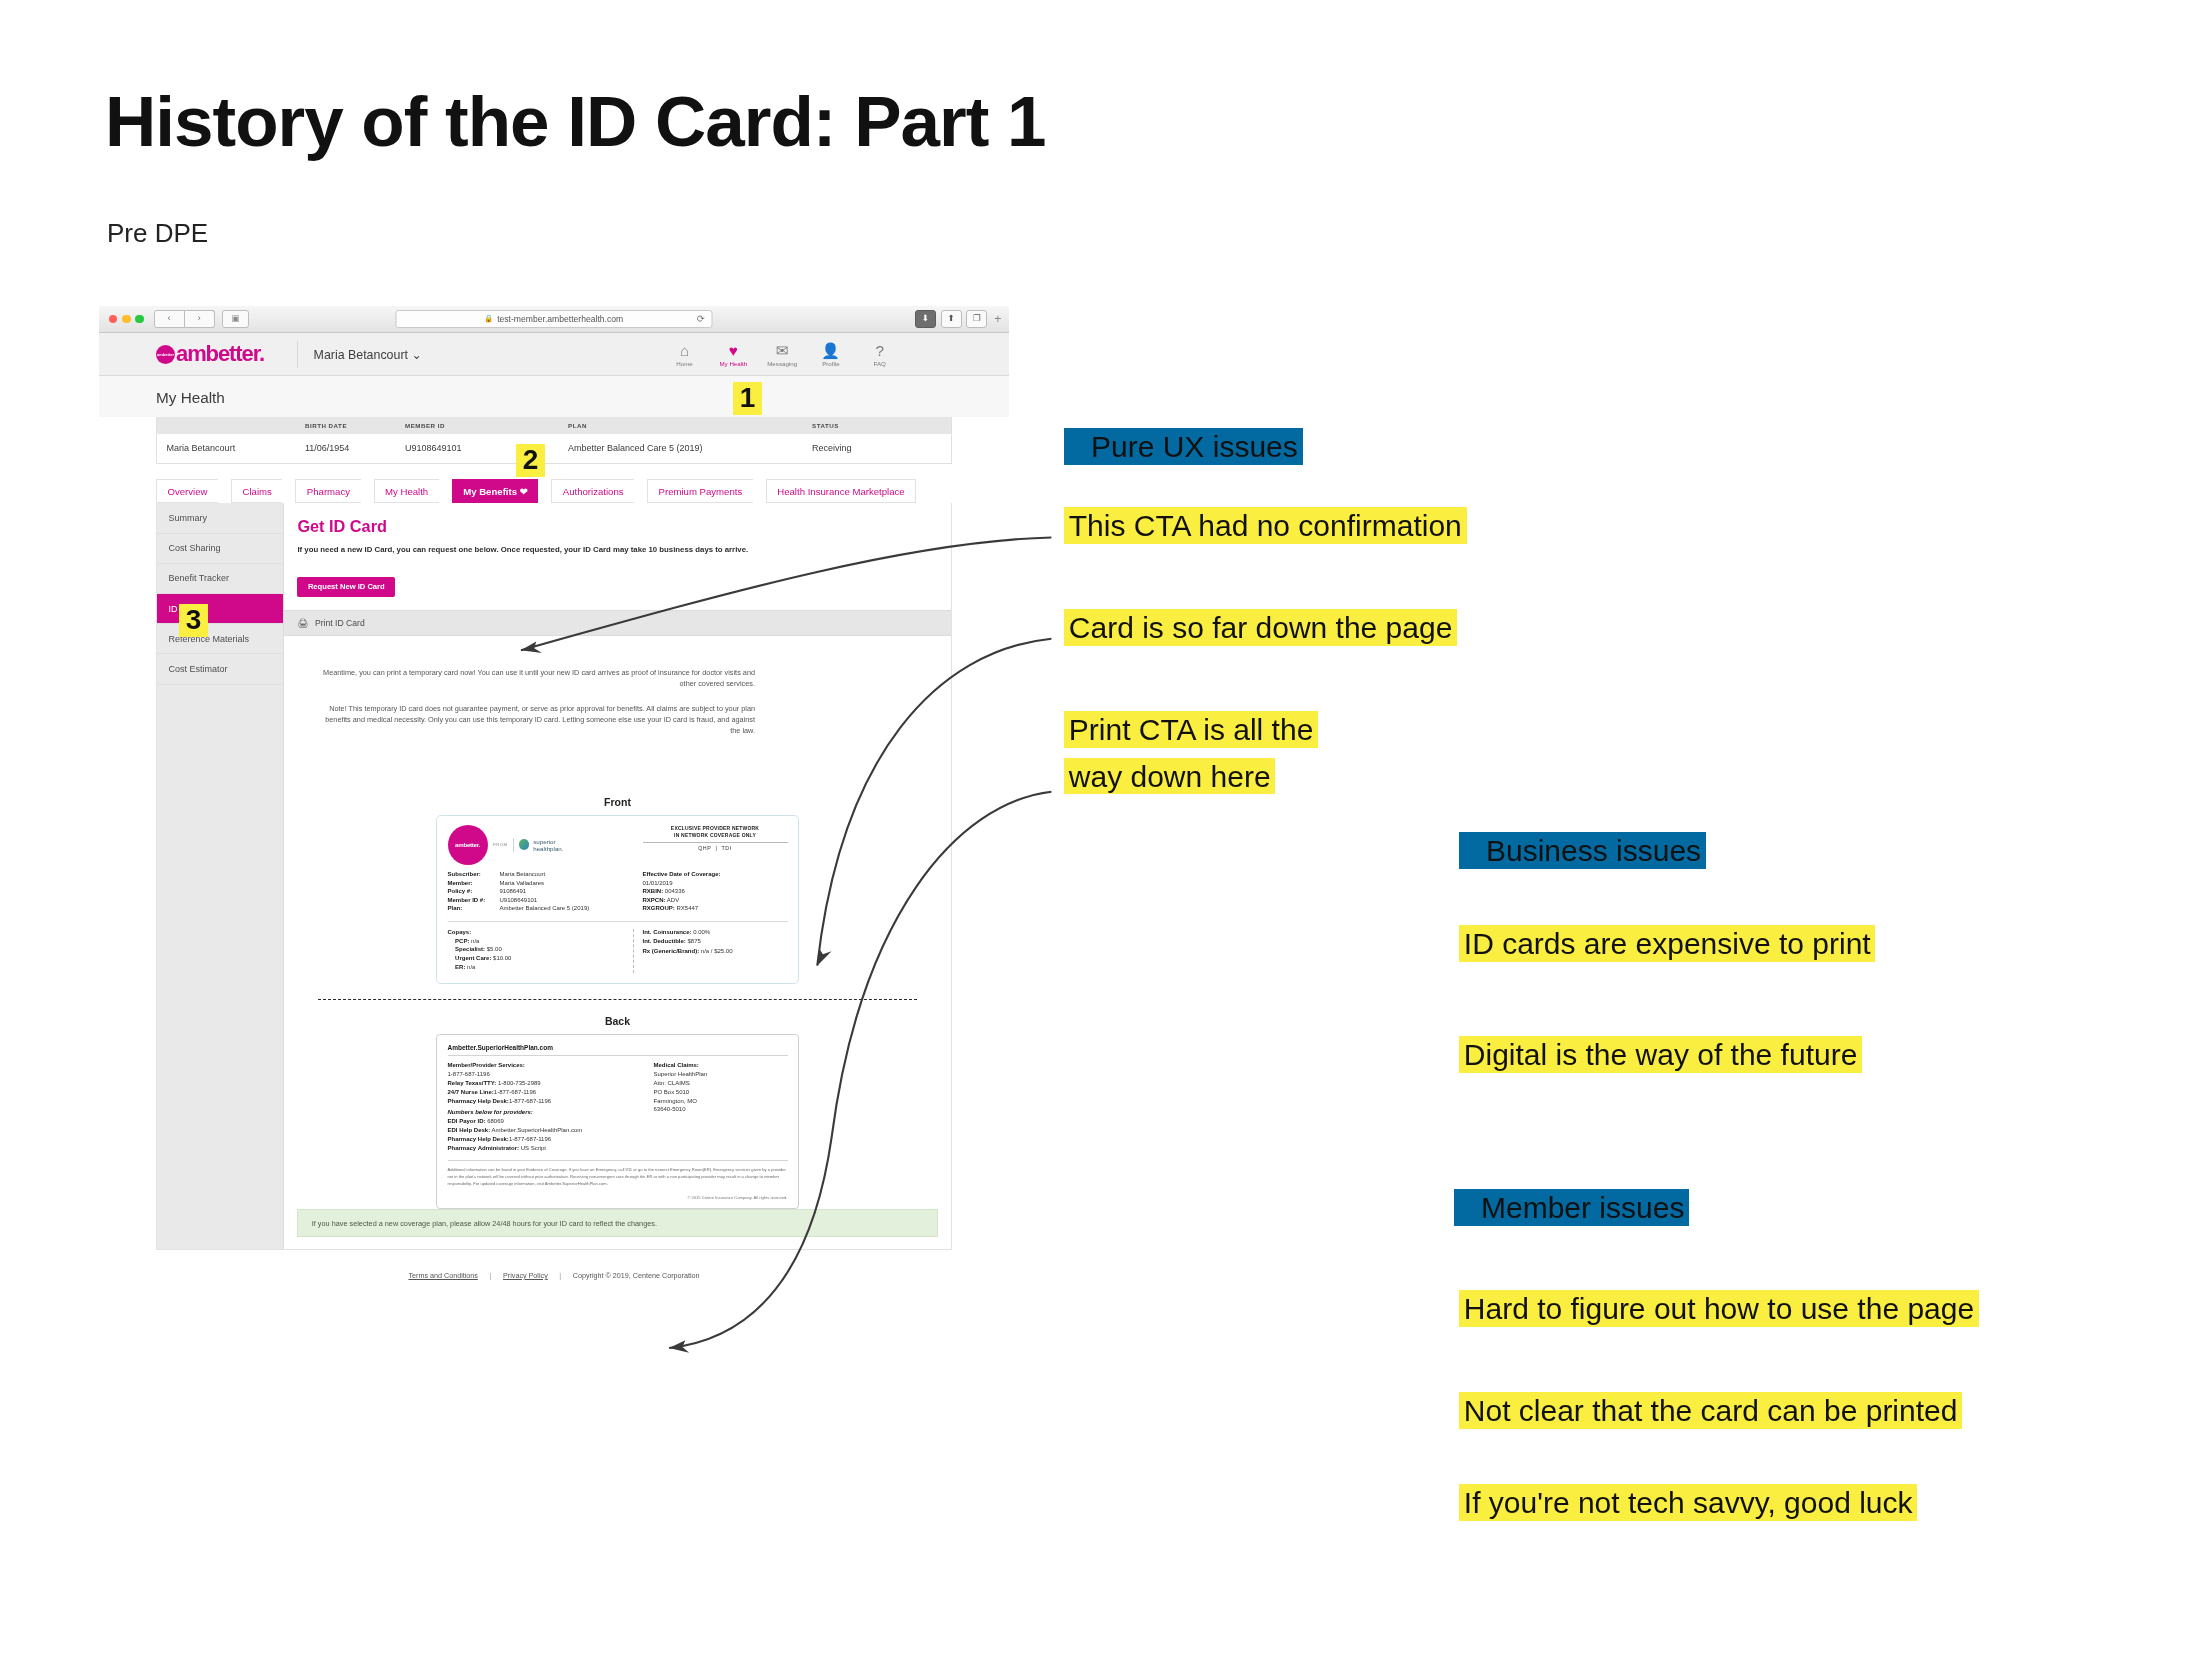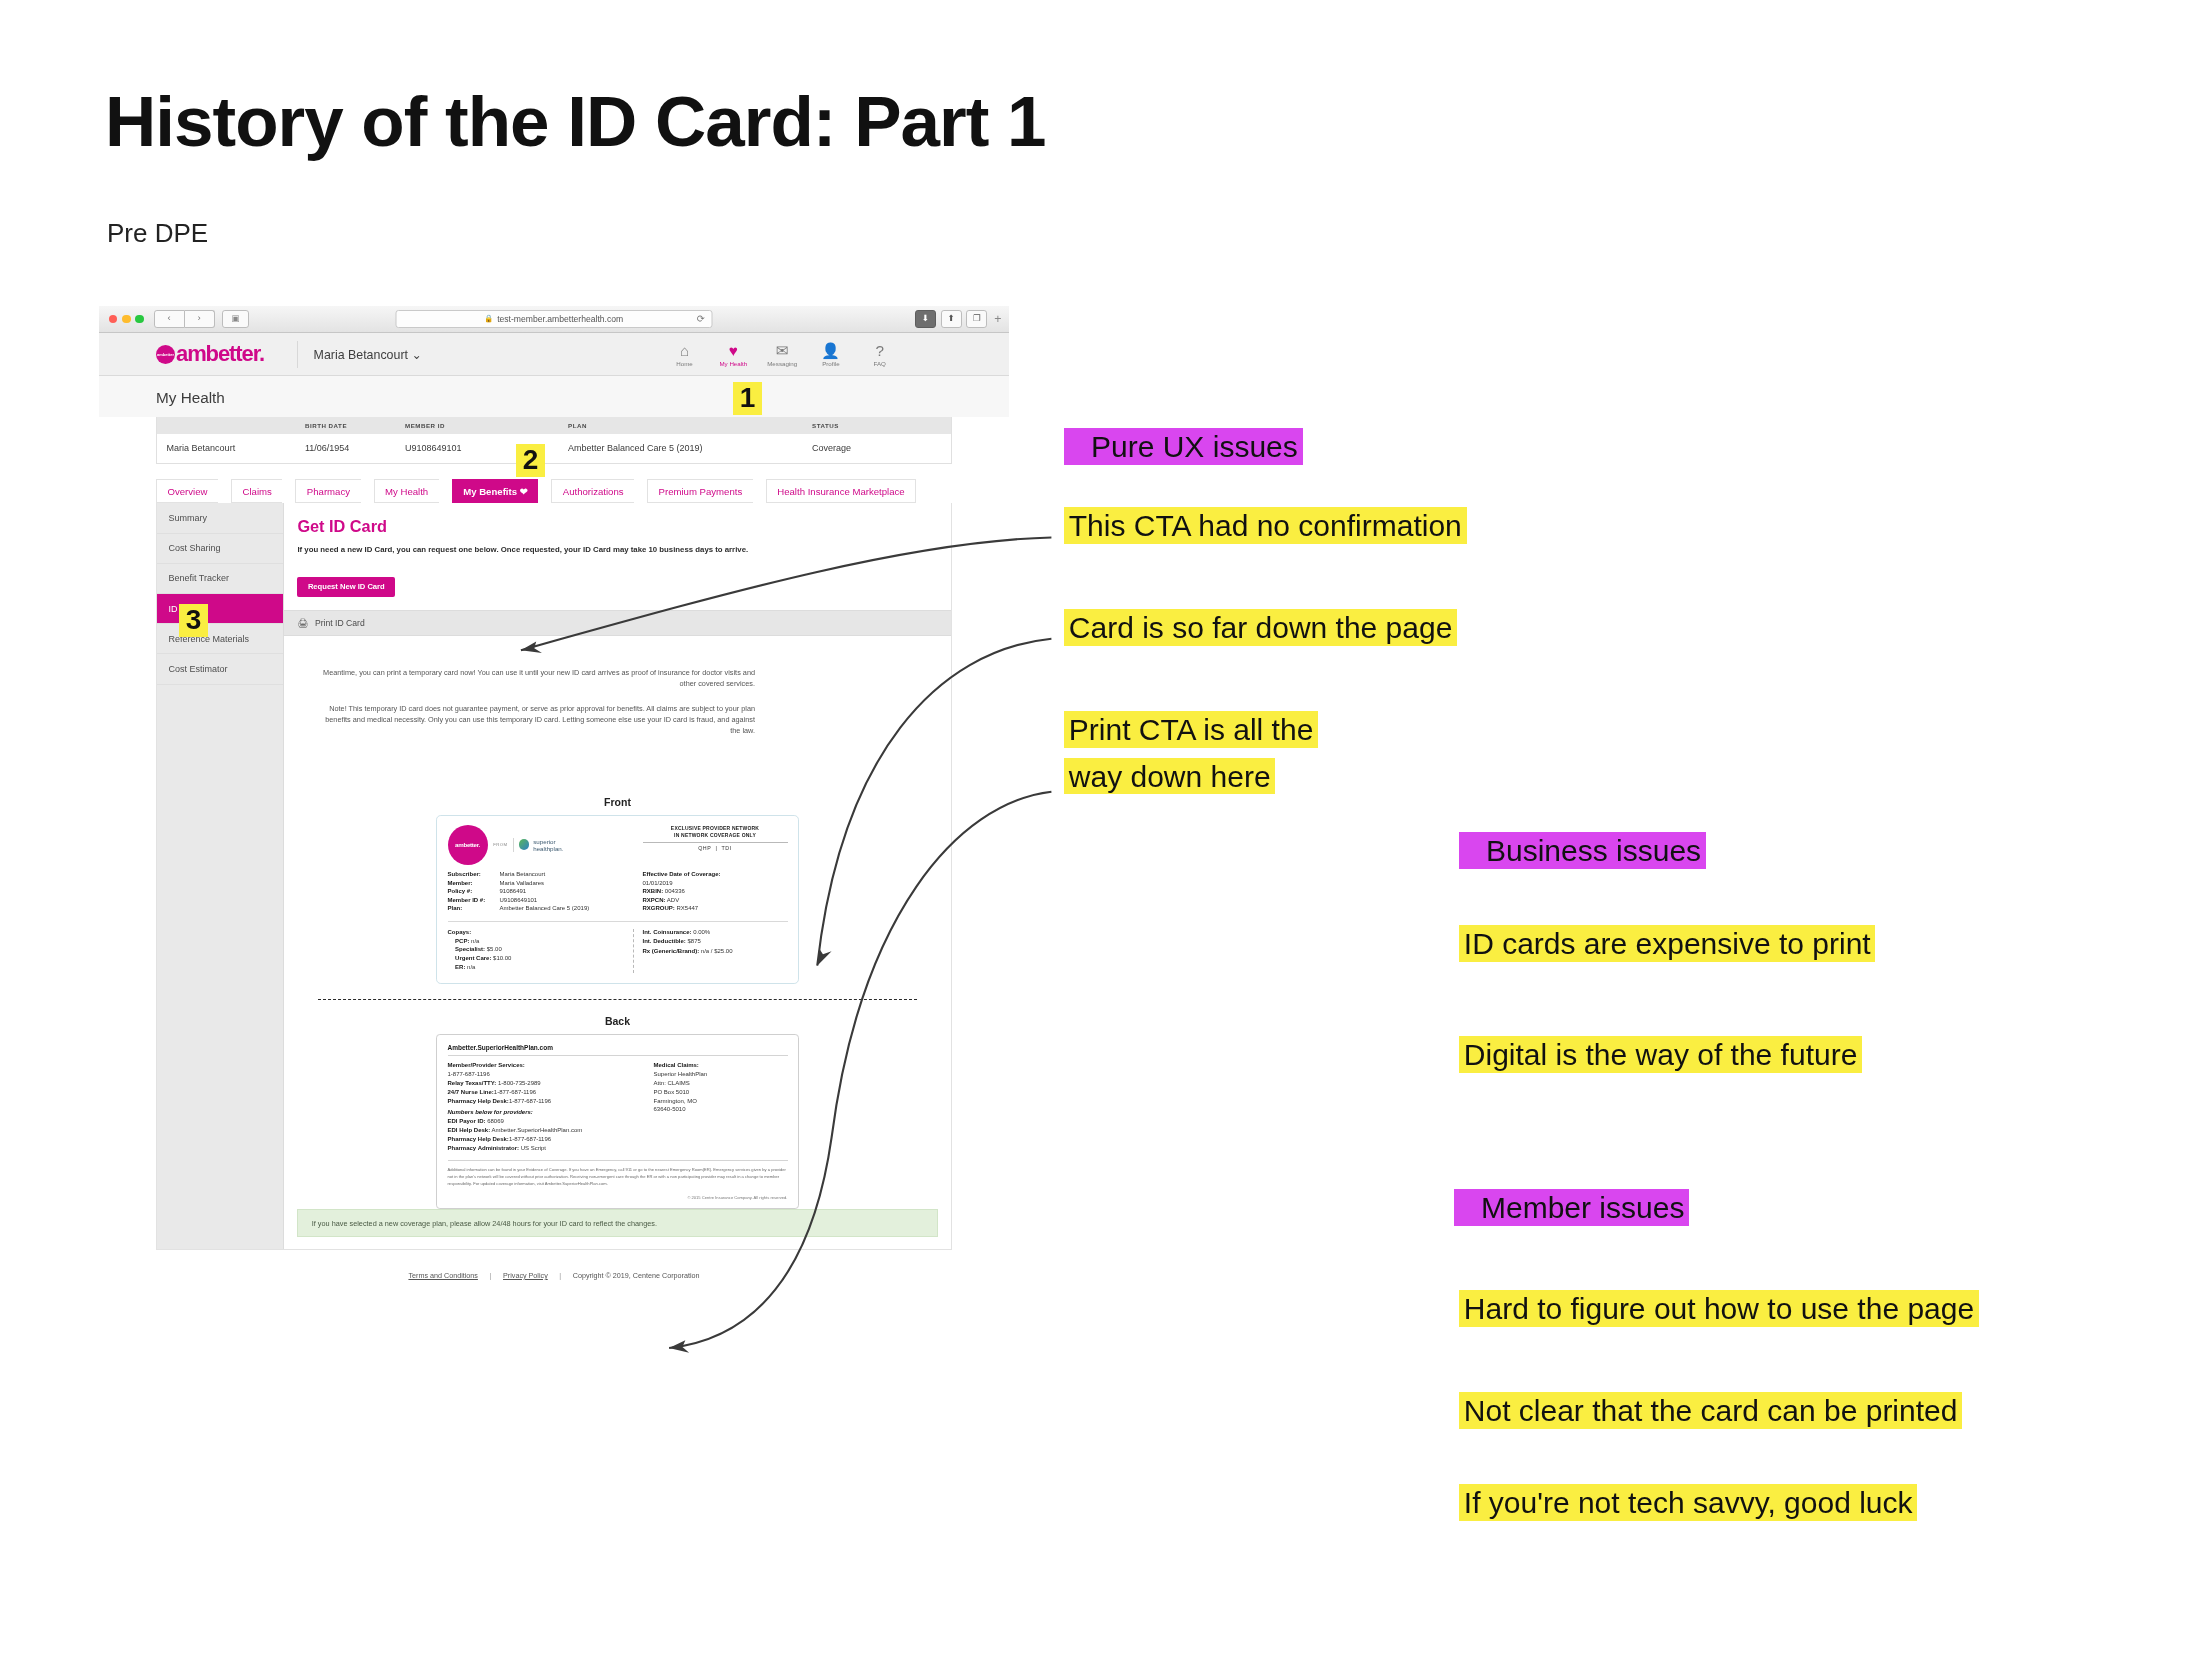--- a/index.html
+++ b/index.html
@@ -140,21 +140,21 @@
   .footer span.sep{margin:0 9.6px;color:#999;}
 
   
   .marker{position:absolute;background:#FAEE41;color:#111;font-size:28px;font-weight:bold;
     padding:1.9px 6.7px 2.9px 6.7px;line-height:1;z-index:30;}
 
   
   .anno{position:absolute;font-size:30px;line-height:1.25;color:#111;z-index:20;}
   .anno span.hl{background:#FAEE41;padding:1.9px 4.8px;box-decoration-break:clone;
     -webkit-box-decoration-break:clone;}
-  .anno.cy span.hl{background:#d946ef;padding-left:27px;}
+  .anno.cy span.hl{background:#0369a1;padding-left:27px;}
   .anno.multi span.hl{display:inline;}
   .anno.multi{line-height:1.55;}
 
   svg.arrows{position:absolute;left:0;top:0;width:2207px;height:1656px;pointer-events:none;z-index:25;}
 </style>
 </head>
 <body>
 
 <div class="slide-title">History of the ID Card: Part 1</div>
 <div class="slide-sub">Pre DPE</div>
@@ -225,21 +225,21 @@
         <div class="c2">BIRTH DATE</div>
         <div class="c3">MEMBER ID</div>
         <div class="c4">PLAN</div>
         <div class="c5">STATUS</div>
       </div>
       <div class="m-row">
         <div class="c1">Maria Betancourt</div>
         <div class="c2">11/06/1954</div>
         <div class="c3">U9108649101</div>
         <div class="c4">Ambetter Balanced Care 5 (2019)</div>
-        <div class="c5">Coverage</div>
+        <div class="c5">Receiving</div>
       </div>
     </div>
 
     <div class="tabs" id="main-tabs">
         <div class="tab">Overview</div>
         <div class="tab">Claims</div>
         <div class="tab">Pharmacy</div>
         <div class="tab">My Health</div>
         <div class="tab active">My Benefits ❤</div>
         <div class="tab">Authorizations</div>

